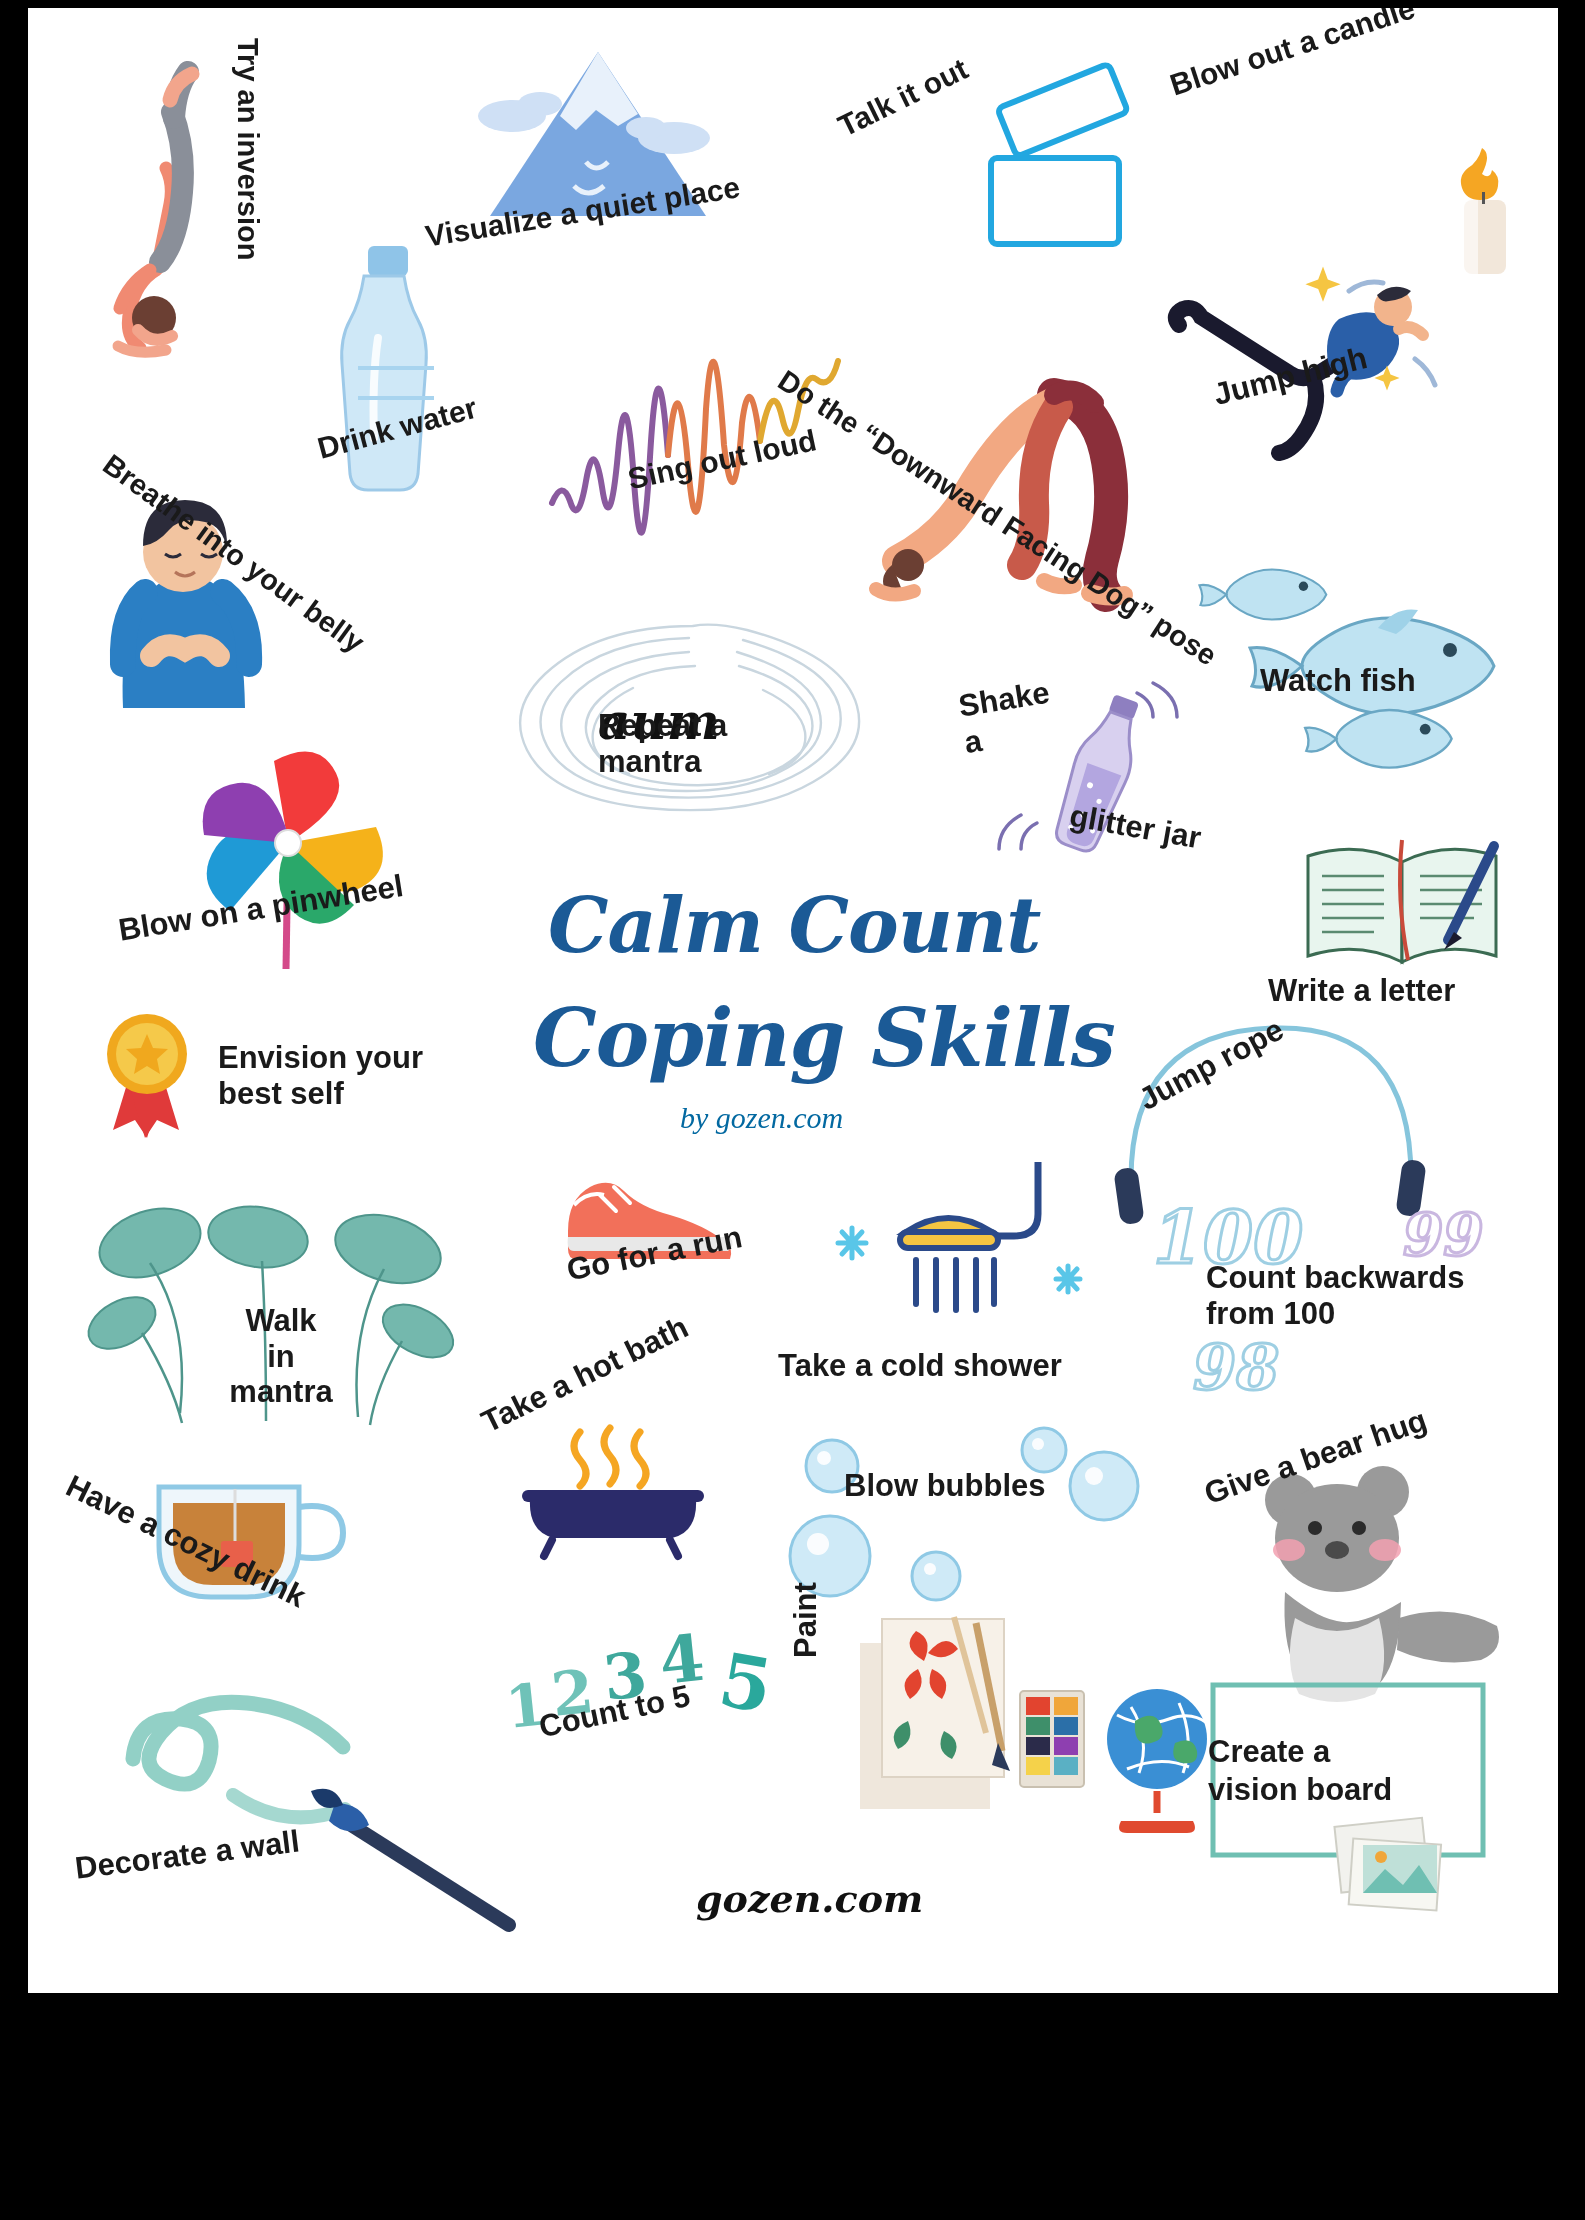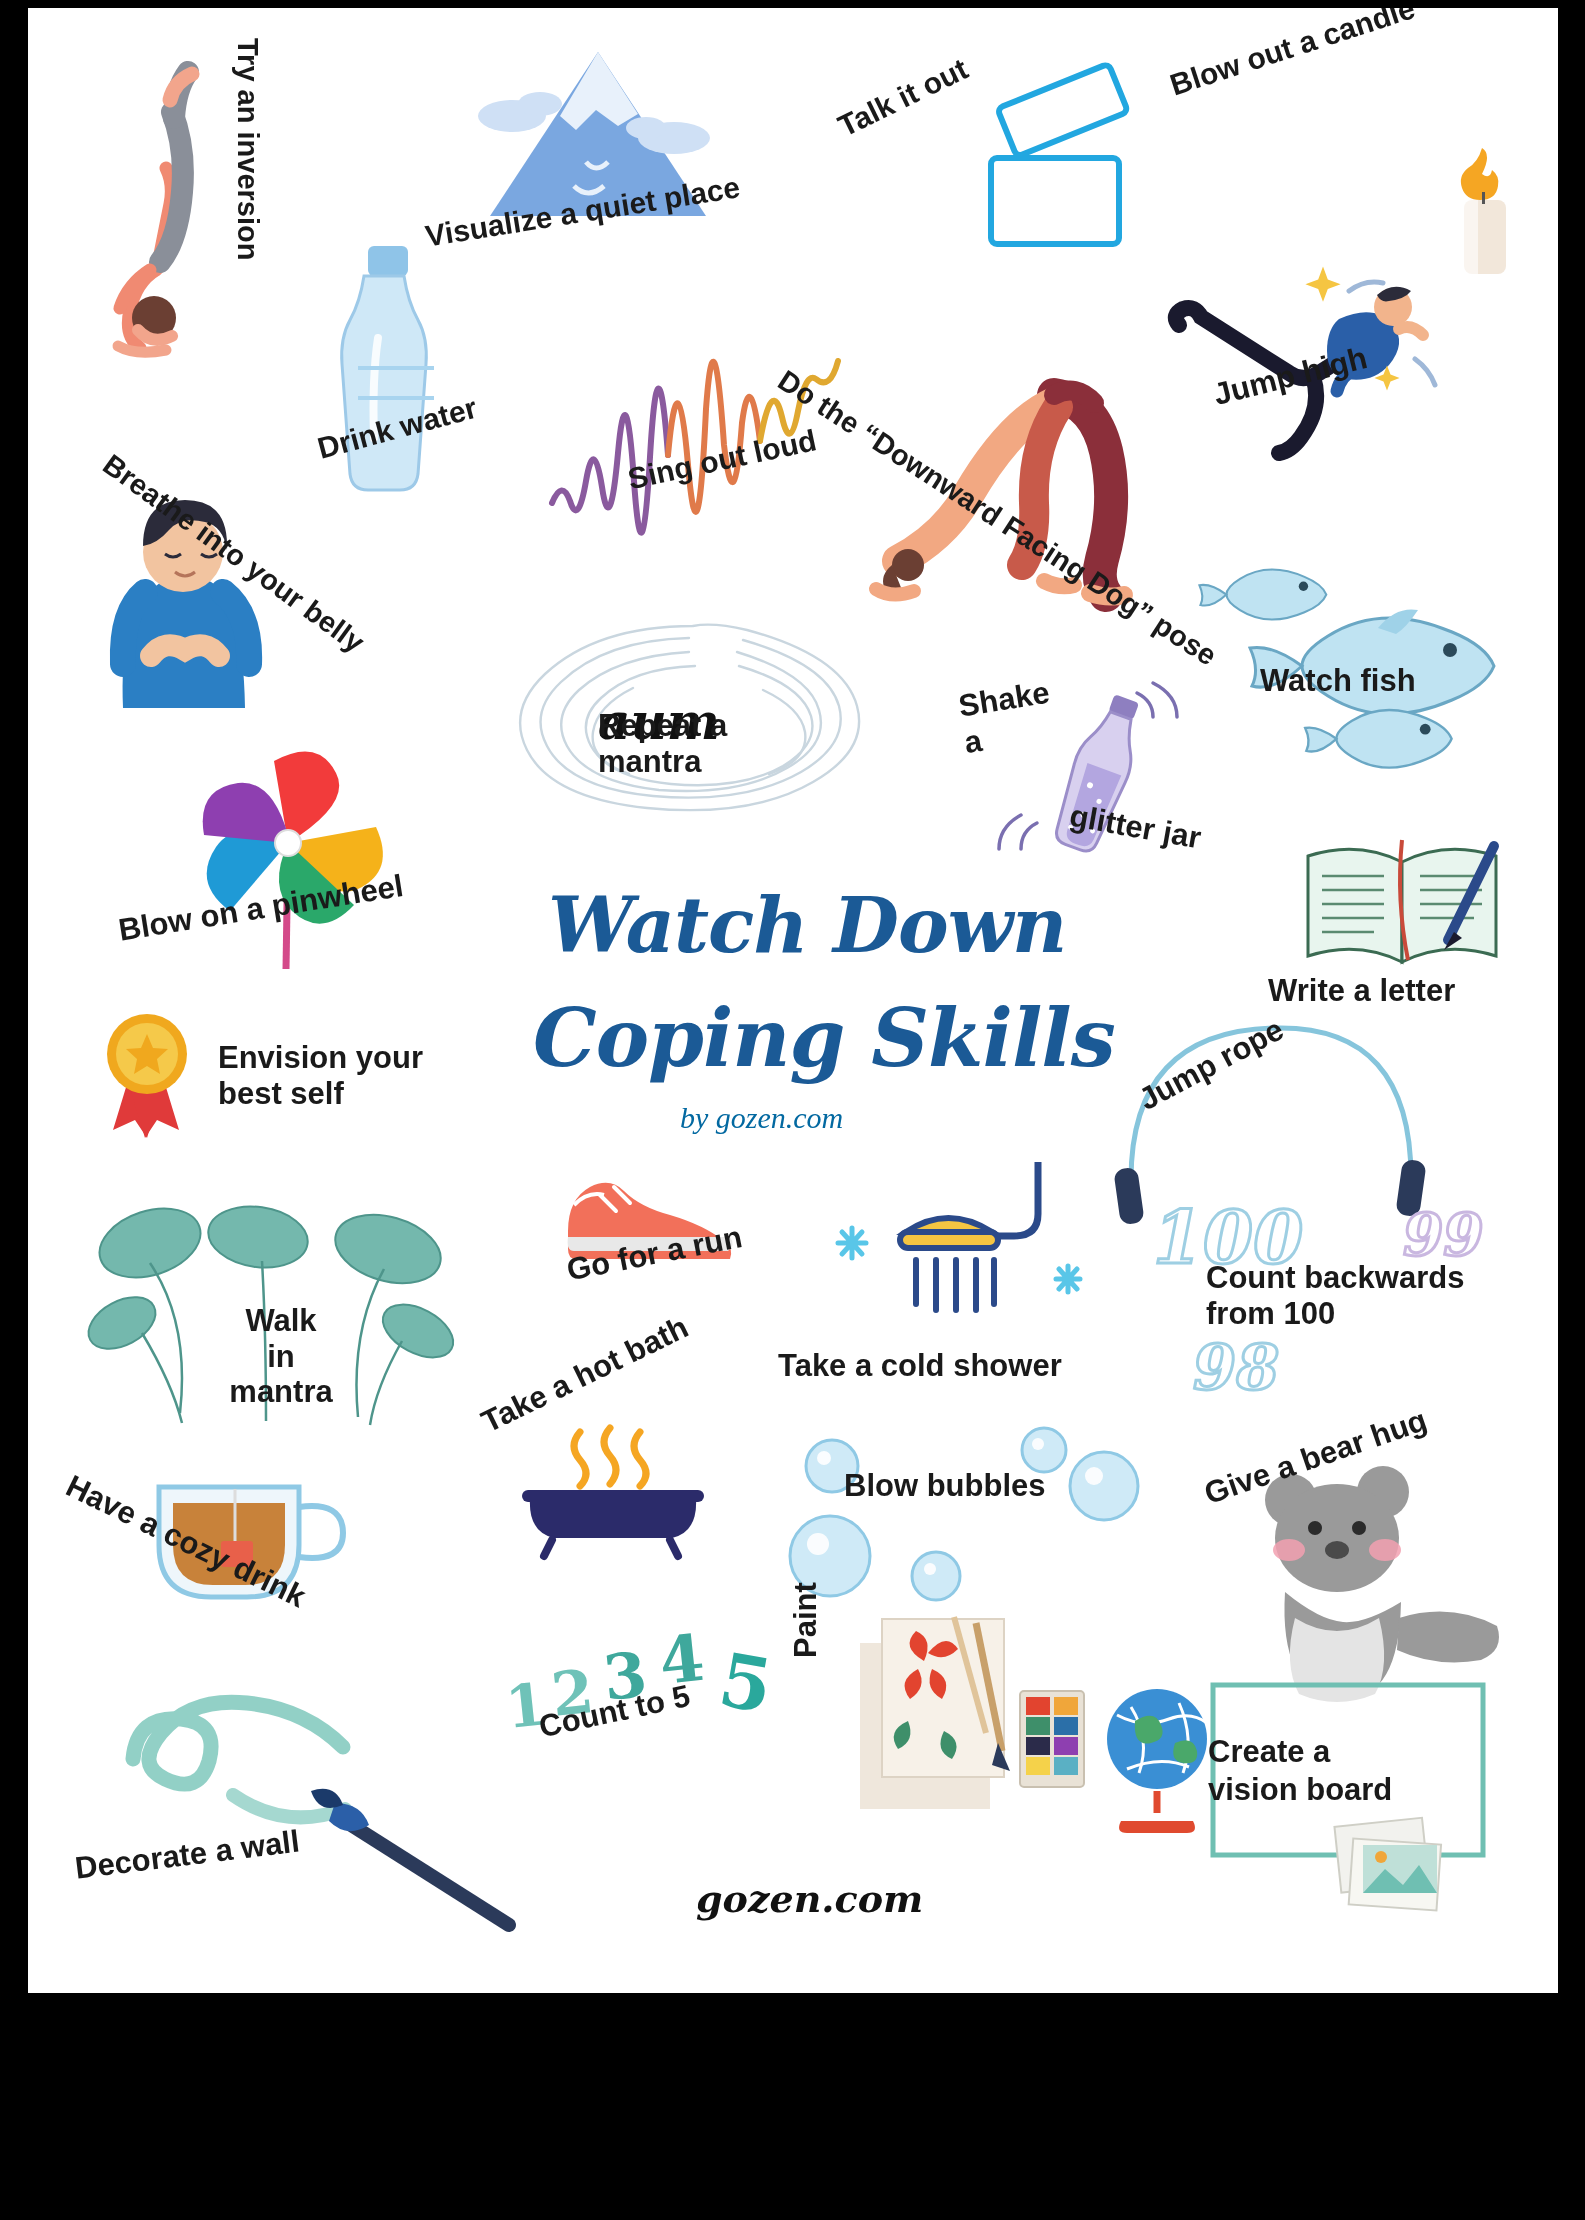--- a/index.html
+++ b/index.html
@@ -278,21 +278,21 @@
       <path d="M34 76 l-14 46 l22 -10 l12 18 l14 -46z" fill="#e03a3a"></path>
       <path d="M72 76 l14 46 l-22 -10 l-12 18 l-14 -46z" fill="#e03a3a"></path>
       <circle cx="54" cy="46" r="40" fill="#f0a81e"></circle>
       <circle cx="54" cy="46" r="31" fill="#f5c94a"></circle>
       <path d="M54 26 l6 14 l15 1 l-11 10 l3 15 l-13 -8 l-13 8 l3 -15 l-11 -10 l15 -1z" fill="#f0a81e"></path>
     </svg>
   </div>
   <div class="label" style="left:190px; top:1032px; font-size:31px;">Envision your
 best self</div>
 
-  <div class="title-main" style="left:520px; top:880px; font-size:76px;">Watch Down</div>
+  <div class="title-main" style="left:520px; top:880px; font-size:76px;">Calm Count</div>
   <div class="title-main" style="left:505px; top:990px; font-size:80px;">Coping Skills</div>
   <div class="byline" style="left:652px; top:1093px; font-size:30px;">by gozen.com</div>
 
   <div class="item" style="left:1085px; top:1000px;">
     <svg width="310" height="190" viewBox="0 0 310 190">
       <path d="M18 172 q0 -150 146 -152 q134 -2 134 150" fill="none" stroke="#86c5dc" stroke-width="5"></path>
       <rect x="4" y="160" width="24" height="56" rx="11" fill="#2b3a5a" transform="rotate(-8 16 188)"></rect>
       <rect x="286" y="152" width="24" height="56" rx="11" fill="#2b3a5a" transform="rotate(8 298 180)"></rect>
     </svg>
   </div>

